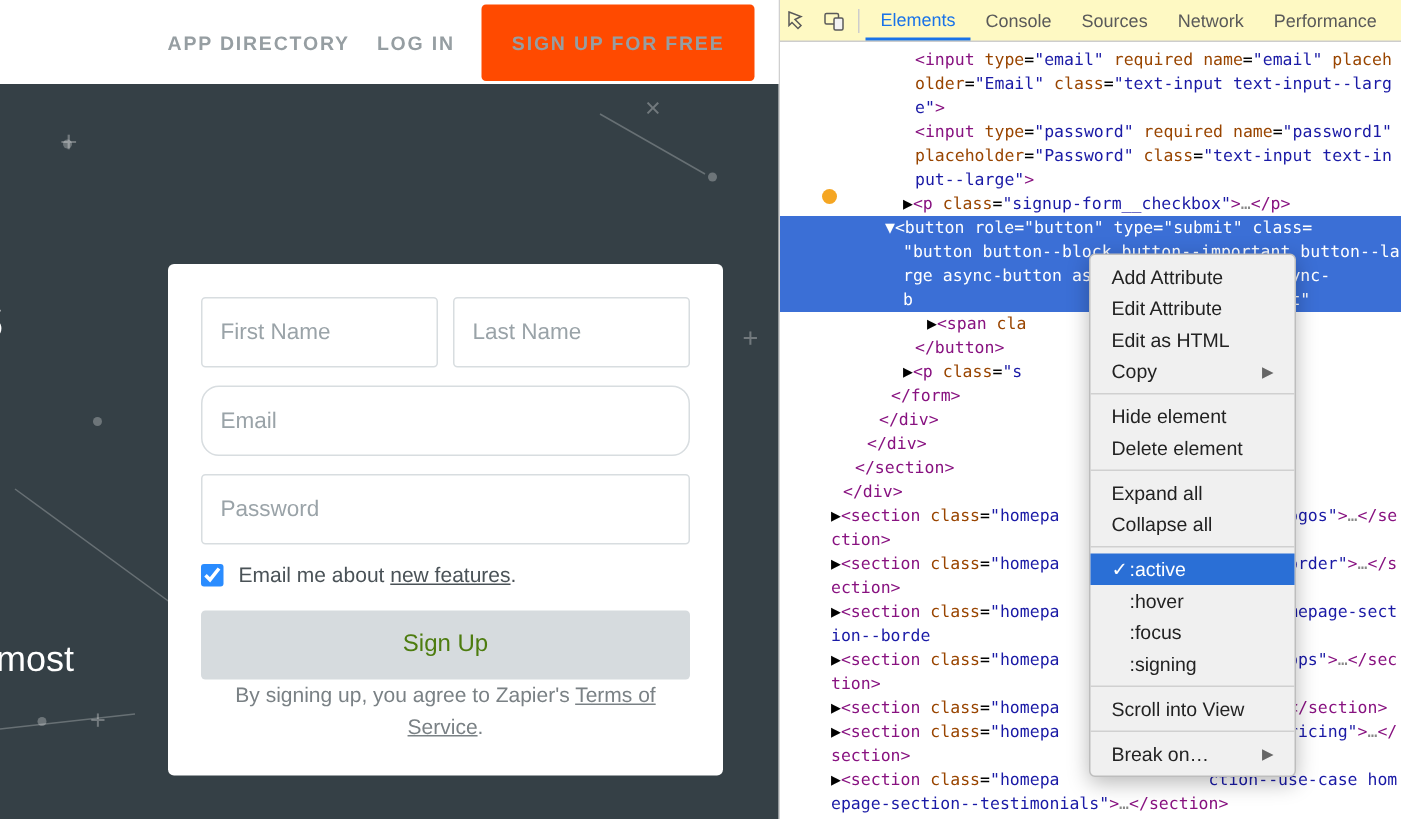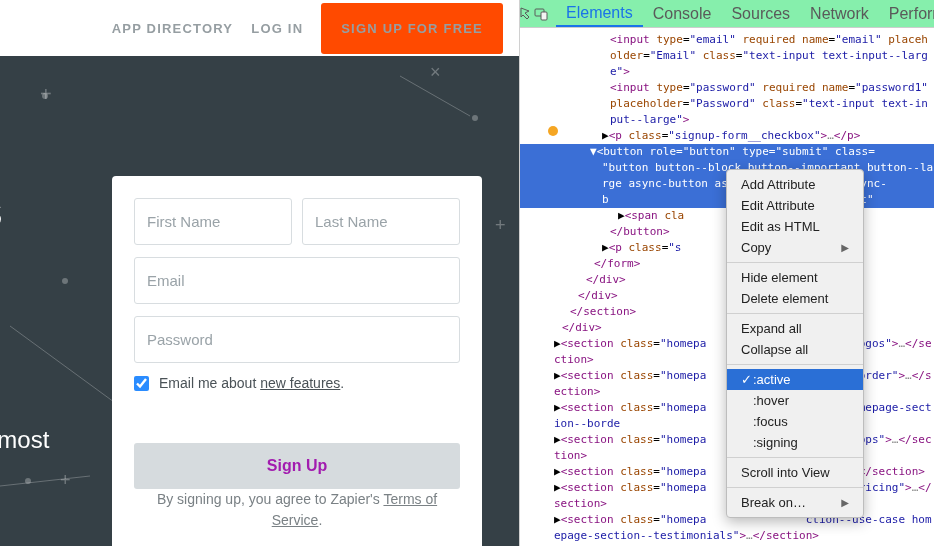--- a/index.html
+++ b/index.html
@@ -14,26 +14,26 @@
 .hero-bg-text.t1 { top: 130px; font-size: 44px; }
 .hero-bg-text.t3 { top: 370px; font-size: 24px; }
 .dots { position: absolute; inset: 0; pointer-events: none; }
 .formcard { position: absolute; left: 112px; top: 120px; width: 370px; background: #fff; border-radius: 4px; padding: 22px; }
 .row { display: flex; gap: 10px; margin-bottom: 12px; }
 .input { width: 100%; border: 1px solid #d8dde0; border-radius: 3px; padding: 14px 12px; font-size: 15px; color: #333; background: #fff; }
 .input::placeholder { color: #9aa3a8; }
 .chk-row { display: flex; align-items: center; gap: 10px; margin: 12px 0 16px 0; font-size: 14px; color: #4a5257; }
 .chk { width: 15px; height: 15px; accent-color: #2a8cff; }
 .chk-row a { color: #4a5257; }
-.submit { width: 100%; border: none; border-radius: 3px; background: #d6dbde; color: #a21caf; font-size: 16px; padding: 14px 0; font-weight: 700; margin-top: 36px; }
+.submit { width: 100%; border: none; border-radius: 3px; background: #d6dbde; color: #4d7c0f; font-size: 16px; padding: 14px 0; font-weight: 400; }
 .tos { text-align: center; color: #7a8185; font-size: 14px; line-height: 1.5; }
 .tos a { color: #7a8185; }
 
 .devtools { flex: 1; border-left: 1px solid #d0d0d0; background: #f6f6f6; display: flex; flex-direction: column; min-width: 0; }
-.dt-tabs { height: 28px; background: #86efac; display: flex; align-items: center; font-size: 16px; color: #5a5a5a; border-bottom: 1px solid #cdcdcd; position: relative; }
+.dt-tabs { height: 28px; background: #fef9c3; display: flex; align-items: center; font-size: 12px; color: #5a5a5a; border-bottom: 1px solid #cdcdcd; position: relative; }
 .dt-iconbox { width: 24px; display: flex; align-items: center; justify-content: center; height: 100%; }
 .dt-tab { padding: 0 10px; height: 100%; display: flex; align-items: center; cursor: default; }
 .dt-tab.active { color: #1a73e8; border-bottom: 2px solid #1a73e8; }
 .dom { flex: 1; background: #fff; font-family: Menlo, Monaco, Consolas, monospace; font-size: 11px; line-height: 16px; overflow: hidden; position: relative; padding: 4px 0; }
 .dom-line { white-space: pre-wrap; word-break: break-all; }
 .tag { color: #881280; }
 .attr { color: #994500; }
 .val { color: #1a1aa6; }
 .ellipsis { color: #888; }
 .hl { background: #3b6fd6; color: #fff; display: block; padding: 0 0 0 36px; text-indent: -12px; }
@@ -80,21 +80,21 @@
           <text x="495" y="175" fill="rgba(255,255,255,0.3)" font-size="18">+</text>
           <text x="60" y="430" fill="rgba(255,255,255,0.3)" font-size="18">+</text>
         </g>
       </svg>
 
       <div class="formcard">
         <div class="row">
           <input class="input" placeholder="First Name" style="">
           <input class="input" placeholder="Last Name" style="">
         </div>
-        <input class="input" style="margin-bottom: 12px;" placeholder="Email">
+        <input class="input" style="margin-bottom: 12px; border-radius: 12px;" placeholder="Email">
         <input class="input" type="password" placeholder="Password" style="">
         <label class="chk-row">
           <input type="checkbox" class="chk" checked="" style="">
           <span><span>Email me about </span><a href="#">new features</a><span>.</span></span>
         </label>
         <button class="submit">Sign Up</button>
         <div class="tos">
           <span>By signing up, you agree to Zapier's </span><a href="#">Terms of Service</a><span>.</span>
         </div>
       </div>

